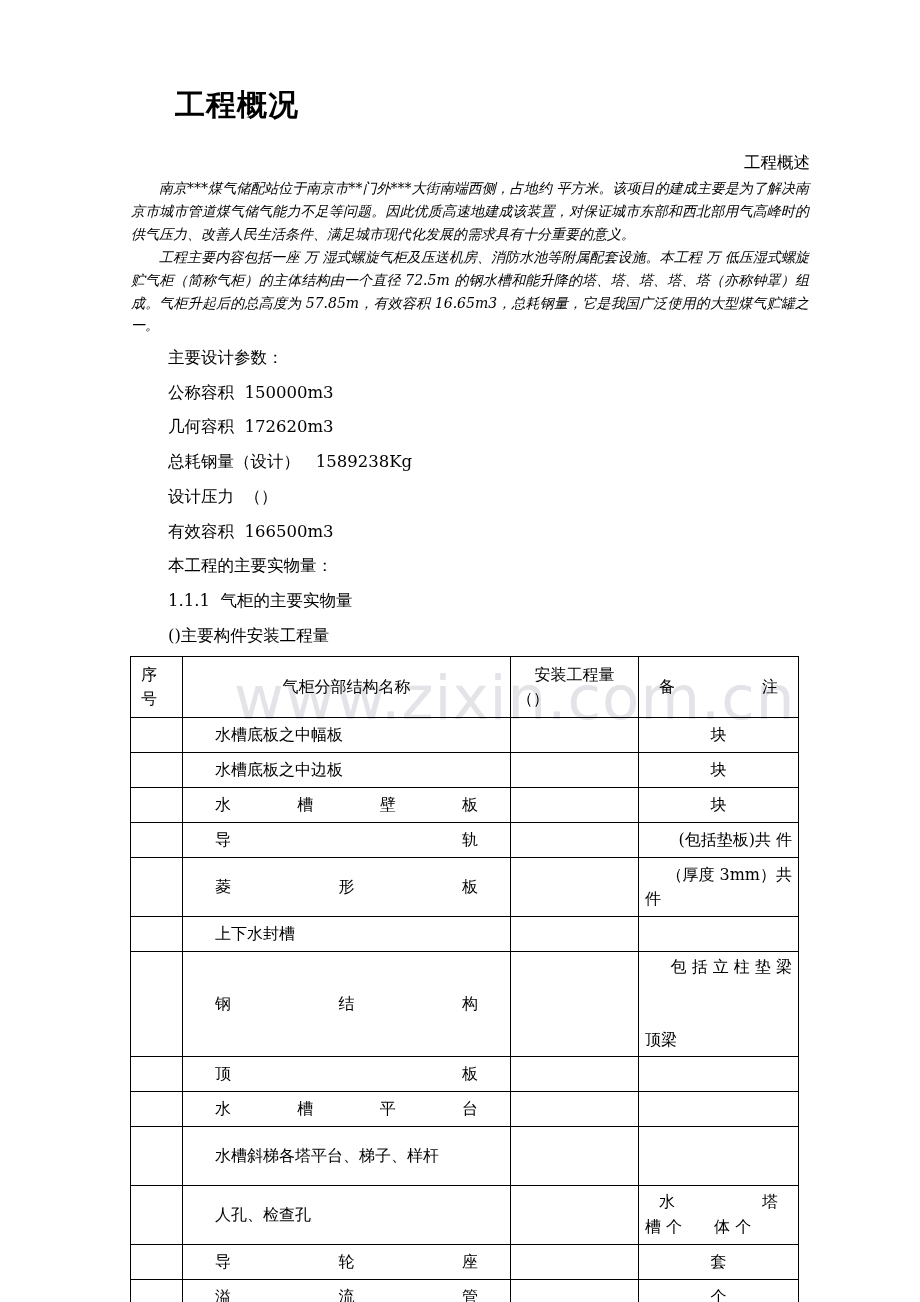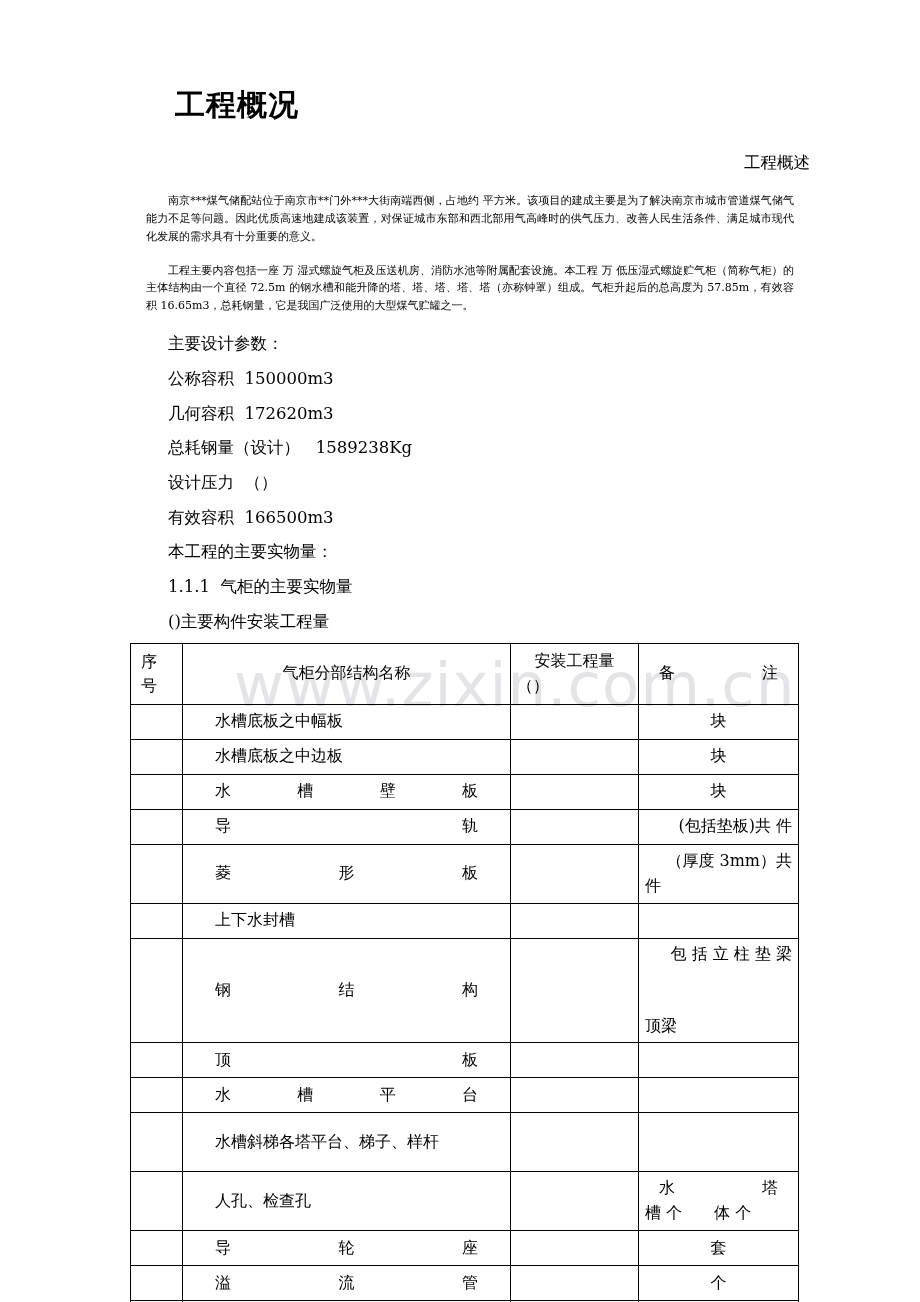--- a/index.html
+++ b/index.html
@@ -41,26 +41,27 @@
   }
 
   
   .lead-line {
     font-size: 16.5px;
     line-height: 1.62;
     margin: 0 0 0 48px;
     text-align: right;
   }
   p.para {
-    font-size: 11px;
+    font-size: 14px;
     line-height: 1.62;
-    margin: 16px;
+    margin: 1px;
     text-align: justify;
     text-justify: inter-ideograph;
     text-indent: 2em;
+    font-style: italic;
   }
   .plist {
     margin: 0;
     padding: 0;
     list-style: none;
   }
   .plist li {
     font-size: 16.5px;
     line-height: 1.62;
     margin: 8px 0 0 38px;

